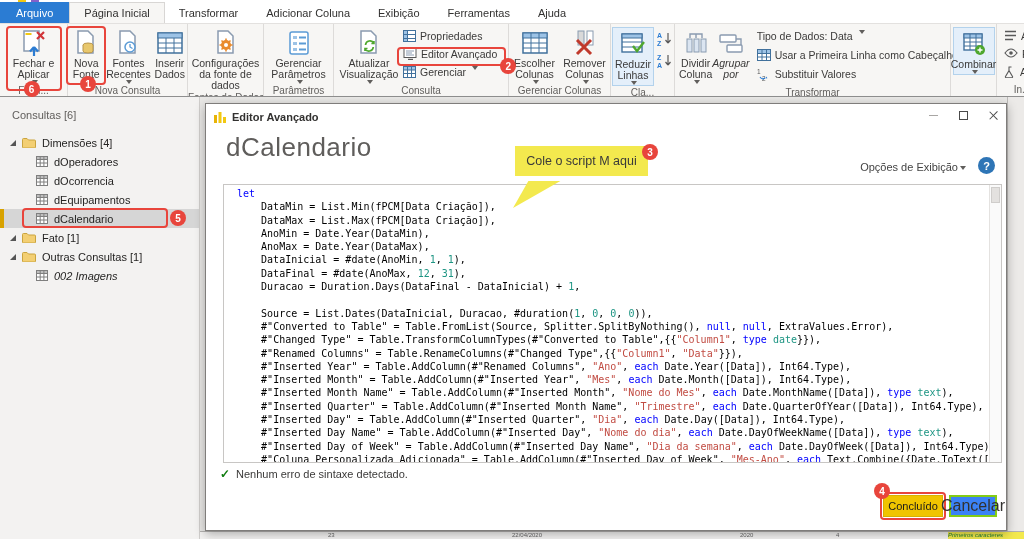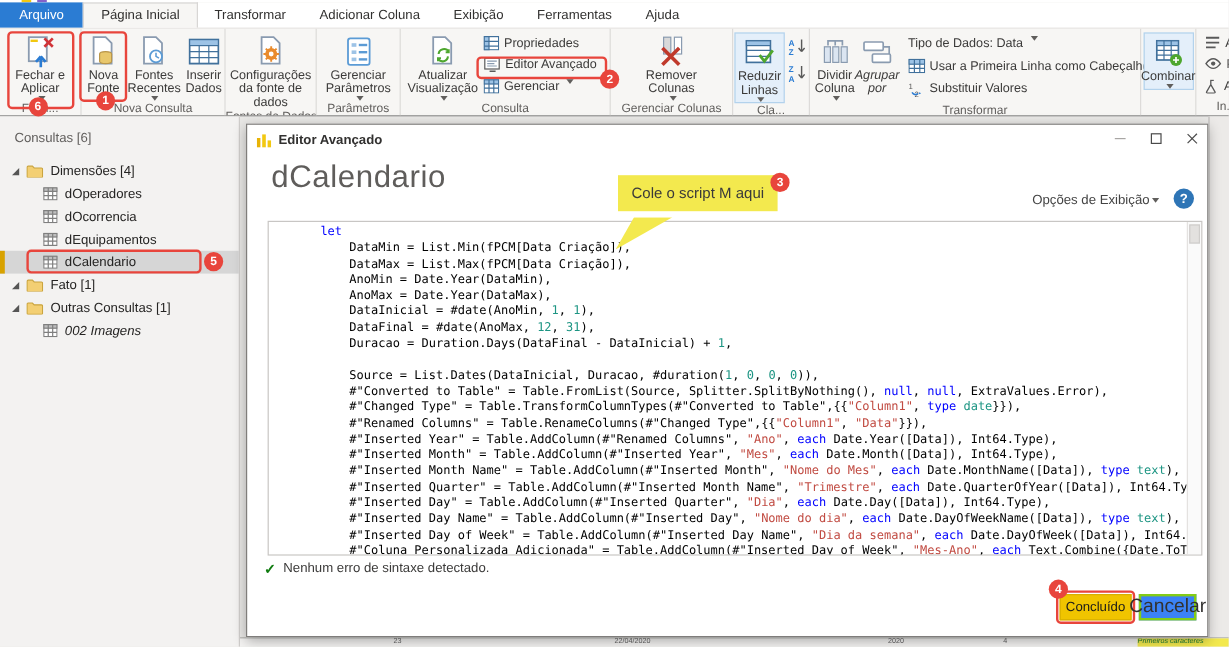--- a/index.html
+++ b/index.html
@@ -61,21 +61,21 @@
   .wc-max { width:9px; height:9px; border:1px solid #4a4a4a; }
   .wc-x { position:relative; width:11px; height:11px; }
   .wc-x::before,.wc-x::after { content:""; position:absolute; left:5px; top:0; width:1.4px; height:11px; background:#4a4a4a; }
   .wc-x::before { transform:rotate(45deg); } .wc-x::after { transform:rotate(-45deg); }
   .dlg-heading { position:absolute; left:20px; top:28px; font-size:26px; font-weight:300; color:#5f5d5b; letter-spacing:.5px; }
   .dlg-dispopt { position:absolute; right:40px; top:57px; font-size:11px; color:#444; cursor:pointer; }
   .help-circle { position:absolute; right:11px; top:53px; width:17px; height:17px; border-radius:50%; background:#2e75b6; color:#fff; font-size:11px; font-weight:bold; display:flex; align-items:center; justify-content:center; cursor:pointer; }
 
   .code-box { position:absolute; left:17px; top:80px; width:779px; height:279px; border:1px solid #c8c6c4; background:#fff; overflow:hidden; }
   .code-inner { position:absolute; left:0; top:2px; right:12px; bottom:0; overflow:hidden; padding-left:13px; }
-  .code-line { font-family:"DejaVu Sans Mono", monospace; font-size:10px; line-height:13.3px; white-space:pre;margin-left:30px; }
+  .code-line { font-family:"DejaVu Sans Mono", monospace; font-size:10px; line-height:13.3px; white-space:pre; }
   .tk-kw { color:#0000ff; } .tk-str { color:#c14b42; } .tk-num { color:#1d9583; } .tk-typ { color:#1d9583; } .tk-pl { color:#000; }
   .code-scroll { position:absolute; right:0; top:0; bottom:0; width:12px; background:#fafafa; border-left:1px solid #e4e2e0; }
   .code-thumb { position:absolute; top:2px; left:1px; width:9px; height:16px; background:#e3e1df; border:1px solid #cfcdcb; }
 
   .syntax-msg { position:absolute; left:14px; top:363px; font-size:11px; color:#3b3a39; display:flex; align-items:center; gap:6px; }
   .syntax-check { color:#107c10; font-size:12px; font-weight:bold; }
 
   .btn-done-wrap { position:absolute; right:63px; top:391px; }
   .btn-done { position:relative; width:60px; height:22px; background:#f0c400; border:1px solid #d8b000; font-size:11px; color:#1a1a1a; display:flex; align-items:center; justify-content:center; cursor:pointer; }
   .btn-cancel { position:absolute; right:9px; top:391px; width:48px; height:22px; background:#3b82f6; border:2px solid #84cc16; font-size:16px; color:#323130; display:flex; align-items:center; justify-content:center; cursor:pointer; }
@@ -250,20 +250,31 @@
           <span>Gerenciar</span>
             <span class="caret"></span>
         </div>
       </div>
     </div>
     <div class="rgroup-label">Consulta</div>
   </div>
 
   <div class="rgroup" style="width:102px;">
     <div class="rgroup-body" style="gap:4px;">
+      <div class="bigbtn" style="width:46px;">
+        <span class="ico">
+          <svg width="26" height="24" viewBox="0 0 26 24">
+              <rect x="1" y="2" width="24" height="20" fill="#fff" stroke="#41719c" stroke-width="1.5"></rect>
+              <rect x="1" y="2" width="24" height="5" fill="#9dc3e6" stroke="#41719c"></rect>
+              <path d="M9 2 v20 M17 2 v20 M1 12 h24 M1 17 h24" stroke="#41719c"></path>
+            </svg>
+        </span>
+        <span>Escolher Colunas</span>
+          <span class="caret"></span>
+      </div>
       <div class="bigbtn" style="width:46px;">
         <span class="ico">
           <svg width="26" height="26" viewBox="0 0 26 26">
               <rect x="6" y="1" width="6" height="14" fill="#d9d9d9" stroke="#8a9bb0"></rect>
               <rect x="15" y="1" width="6" height="14" fill="#fff" stroke="#8a9bb0"></rect>
               <path d="M6 28 M5 10 L19 24 M19 10 L5 24" stroke="#c0392b" stroke-width="3"></path>
             </svg>
         </span>
         <span>Remover Colunas</span>
           <span class="caret"></span>

